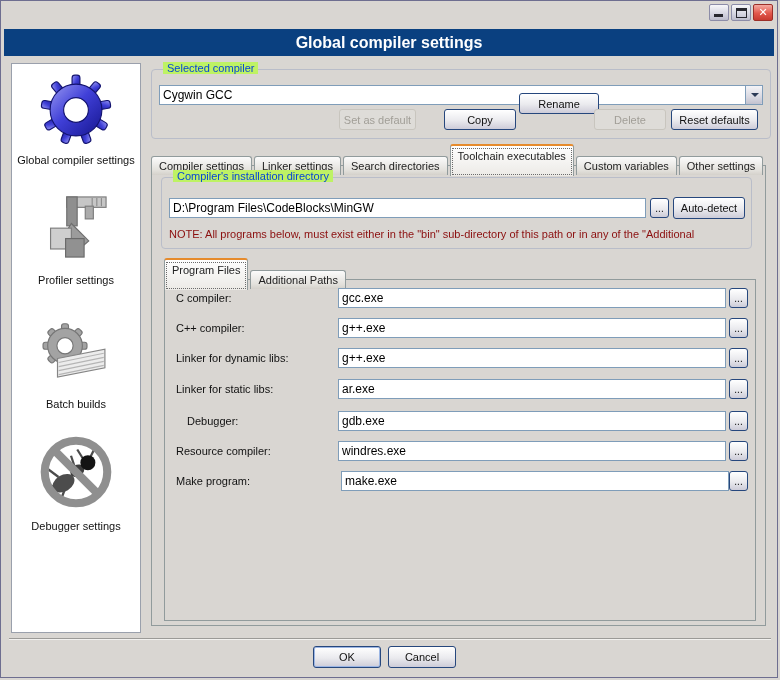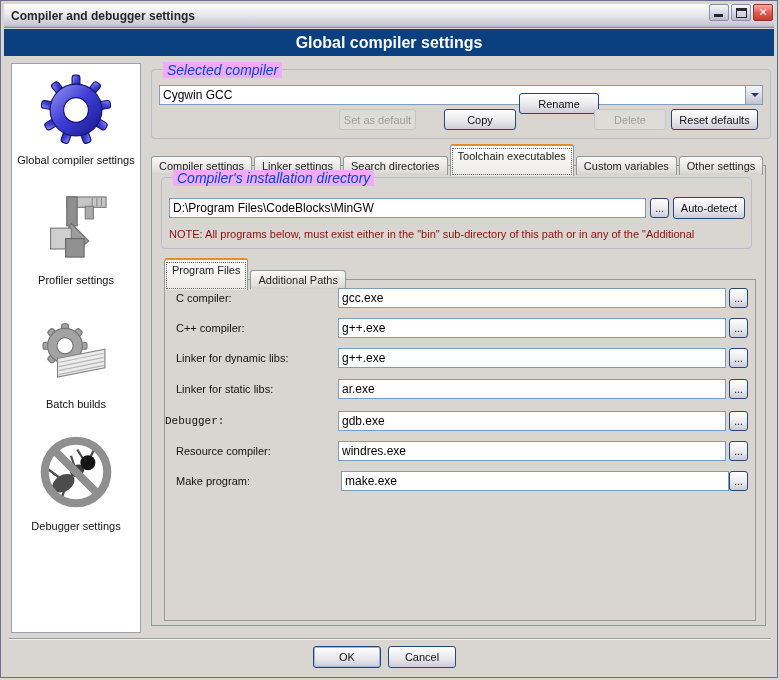--- a/index.html
+++ b/index.html
@@ -27,22 +27,22 @@
 
   
   .sidebar { position:absolute; left:10px; top:62px; width:130px; height:570px; background:#ffffff;
     border:1px solid #9aa0ac; }
   .side-item { position:absolute; left:0; width:128px; text-align:center; cursor:pointer; }
   .side-item .ic { display:flex; justify-content:center; }
   .side-item .lbl { font-size:11px; color:#111; margin-top:6px; }
 
   
   .groupbox { position:absolute; border:1px solid #b9bdc9; border-radius:4px; }
-  .grouplabel { position:absolute; top:-8px; left:11px; background:#f0abfc; padding:0 4px;
-    color:#0646d5; font-size:14px;font-style:italic; }
+  .grouplabel { position:absolute; top:-8px; left:11px; background:#bef264; padding:0 4px;
+    color:#0646d5; font-size:11px; }
 
   
   .txt { position:absolute; height:20px; border:1px solid #7f9db9; background:#fff; font-family:"Liberation Sans","DejaVu Sans",sans-serif;
     font-size:12px; padding:0 3px; color:#000; }
   .combo-arrow { position:absolute; width:17px; height:18px; right:1px; top:1px;
     background:linear-gradient(180deg,#f4f4f7,#d9d9e2 60%,#c2c2cf); border-left:1px solid #7f9db9;
     border-radius:0 1px 1px 0; cursor:pointer; }
   .combo-arrow::after { content:""; position:absolute; left:4.5px; top:7px; border:4px solid transparent;
     border-top-color:#2b3a57; }
 
@@ -71,23 +71,20 @@
 
   
   .divider { position:absolute; left:8px; width:762px; top:637px; height:2px;
     border-top:1px solid #9b9a97; border-bottom:1px solid #f2f1ef; }
 </style>
 </head>
 <body>
 
 <div class="window">
 
-  <div class="titlebar">
-    <span class="title">Compiler and debugger settings</span>
-  </div>
   <div class="winbtns">
     <div class="winbtn">
         <span class="glyph-min"></span>
       </div>
     <div class="winbtn">
         <span class="glyph-max"></span>
       </div>
     <div class="winbtn close"><span>✕</span></div>
   </div>
 
@@ -237,21 +234,21 @@
     <button class="btn small" style="left:728px; top:317px; width:19px; height:20px; z-index:4;">...</button>
 
     <span class="fieldlabel" style="left:175px; top:351px; z-index:4;">Linker for dynamic libs:</span>
     <input class="txt" style="left: 337px; top: 347px; width: 388px; z-index: 4;" value="g++.exe">
     <button class="btn small" style="left:728px; top:347px; width:19px; height:20px; z-index:4;">...</button>
 
     <span class="fieldlabel" style="left:175px; top:382px; z-index:4;">Linker for static libs:</span>
     <input class="txt" style="left: 337px; top: 378px; width: 388px; z-index: 4;" value="ar.exe">
     <button class="btn small" style="left:728px; top:378px; width:19px; height:20px; z-index:4;">...</button>
 
-    <span class="fieldlabel" style="left:164px; top:414px; z-index:4;font-family:Liberation Mono, monospace;">Debugger:</span>
+    <span class="fieldlabel" style="left:186px; top:414px; z-index:4;">Debugger:</span>
     <input class="txt" style="left: 337px; top: 410px; width: 388px; z-index: 4;" value="gdb.exe">
     <button class="btn small" style="left:728px; top:410px; width:19px; height:20px; z-index:4;">...</button>
 
     <span class="fieldlabel" style="left:175px; top:444px; z-index:4;">Resource compiler:</span>
     <input class="txt" style="left: 337px; top: 440px; width: 388px; z-index: 4;" value="windres.exe">
     <button class="btn small" style="left:728px; top:440px; width:19px; height:20px; z-index:4;">...</button>
 
     <span class="fieldlabel" style="left:175px; top:474px; z-index:4;">Make program:</span>
     <input class="txt" style="left: 340px; top: 470px; width: 388px; z-index: 4;" value="make.exe">
     <button class="btn small" style="left:728px; top:470px; width:19px; height:20px; z-index:4;">...</button>

